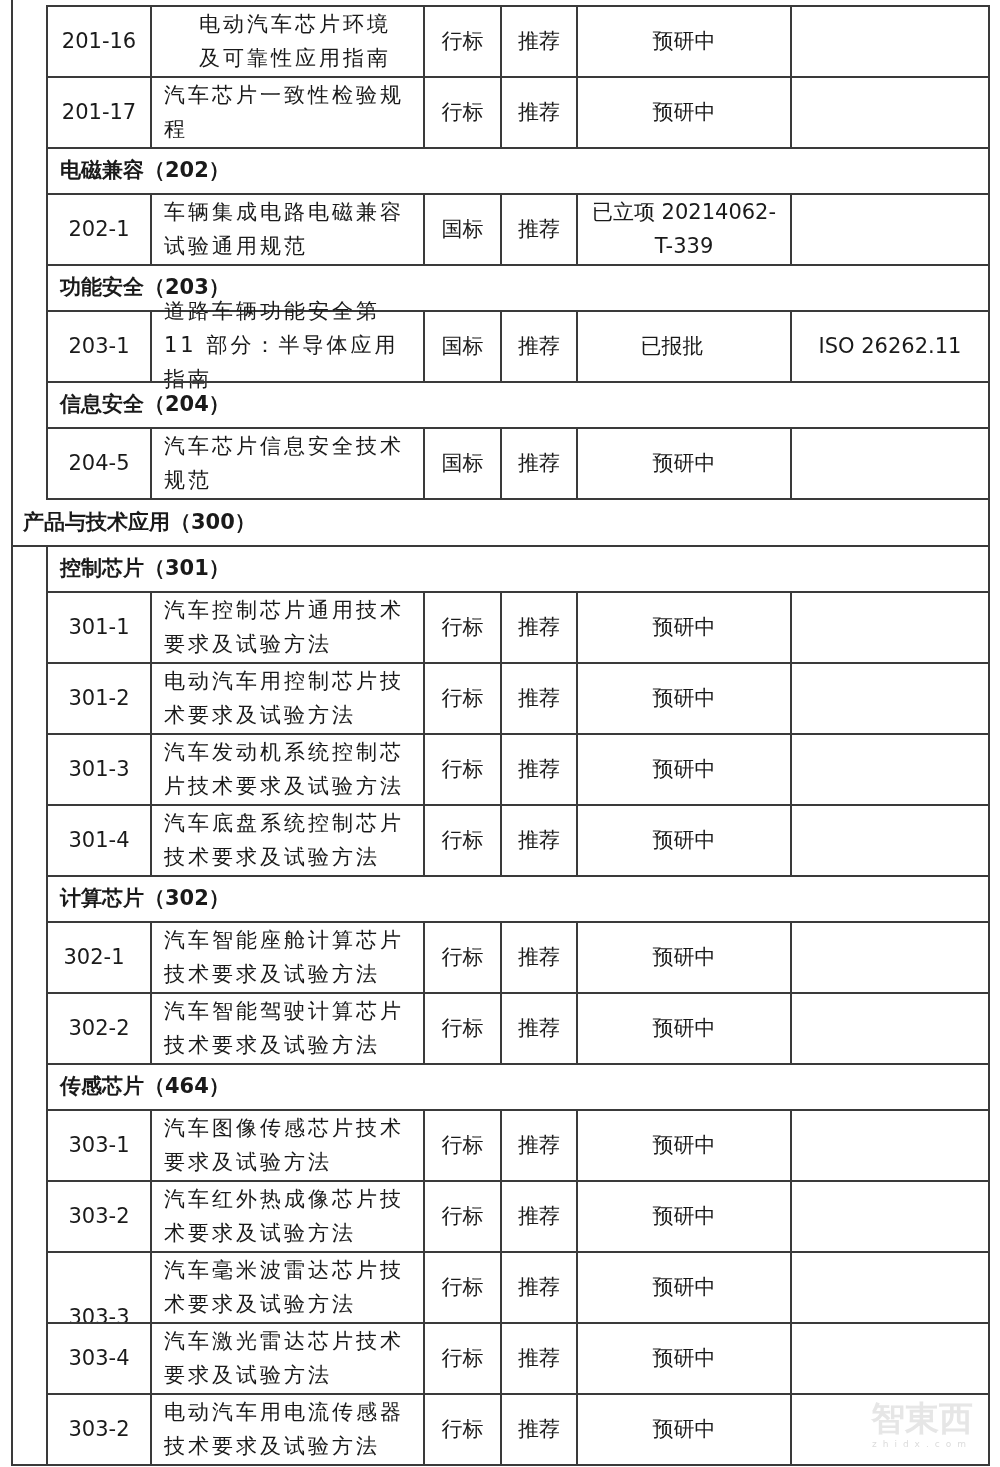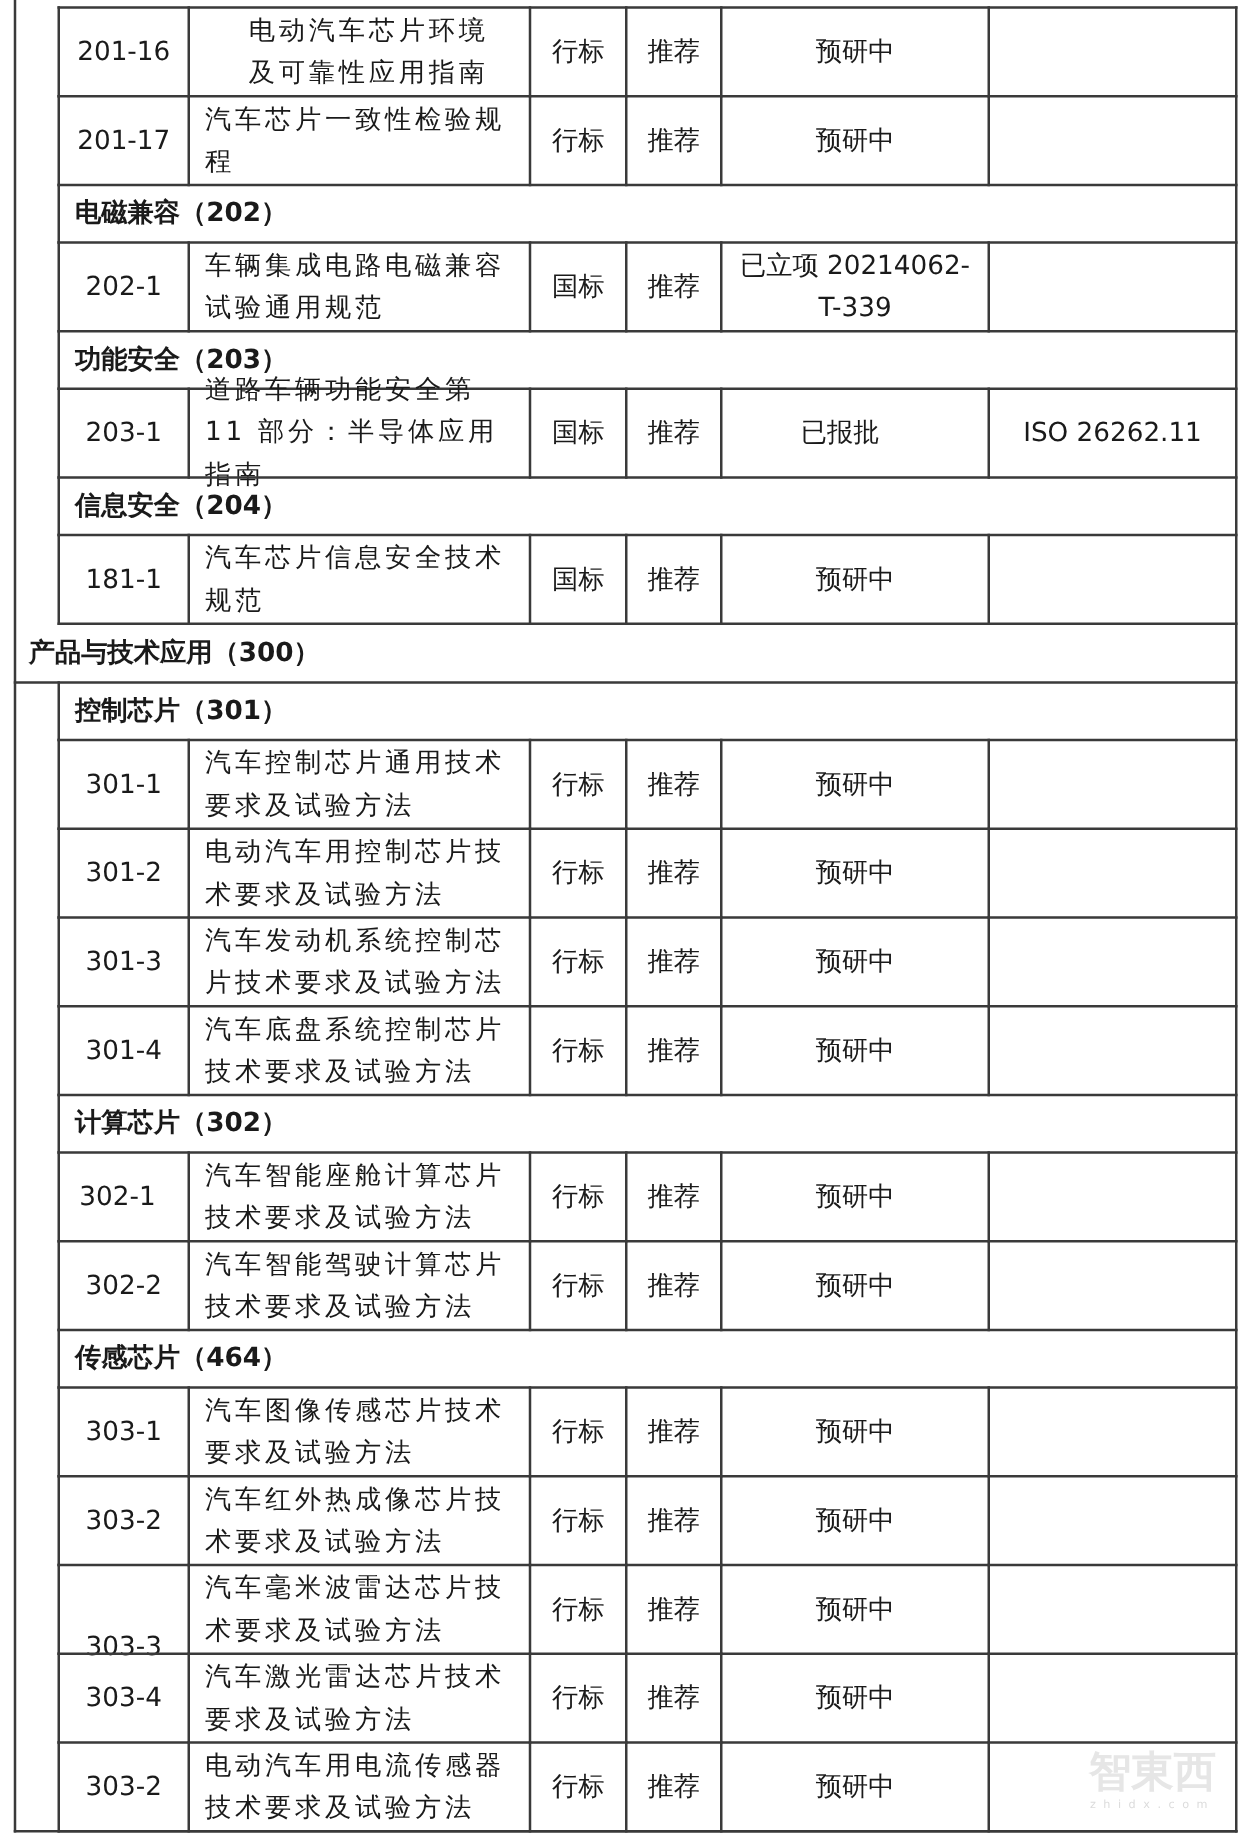--- a/index.html
+++ b/index.html
@@ -129,21 +129,21 @@
     <div class="vline" style="left: 423px; top: 310px; height: 73px;"></div>
     <div class="vline" style="left: 500px; top: 310px; height: 73px;"></div>
     <div class="vline" style="left: 576px; top: 310px; height: 73px;"></div>
     <div class="vline" style="left: 790px; top: 310px; height: 73px;"></div>
     <div class="hline" style="left: 46px; top: 381px; width: 944px;"></div>
     <div class="group-label" style="left: 60px; top: 381px; height: 46px;">信息安全（204）</div>
     <div class="vline" style="left: 46px; top: 381px; height: 48px;"></div>
     <div class="hline" style="left: 46px; top: 427px; width: 944px;"></div>
     <div style="position: absolute; left: 46px; top: 427px; width: 942px; height: 71px;"></div>
     <div class="cell " style="left: 48px; top: 427px; width: 102px; height: 71px;">
-      <span>181-1</span>
+      <span>204-5</span>
     </div>
     <div class="cell left name" style="left: 152px; top: 427px; width: 271px; height: 71px;">
       <span>汽车芯片信息安全技术规范</span>
     </div>
     <div class="cell " style="left: 425px; top: 427px; width: 75px; height: 71px;">
       <span>国标</span>
     </div>
     <div class="cell " style="left: 502px; top: 427px; width: 74px; height: 71px;">
       <span>推荐</span>
     </div>

